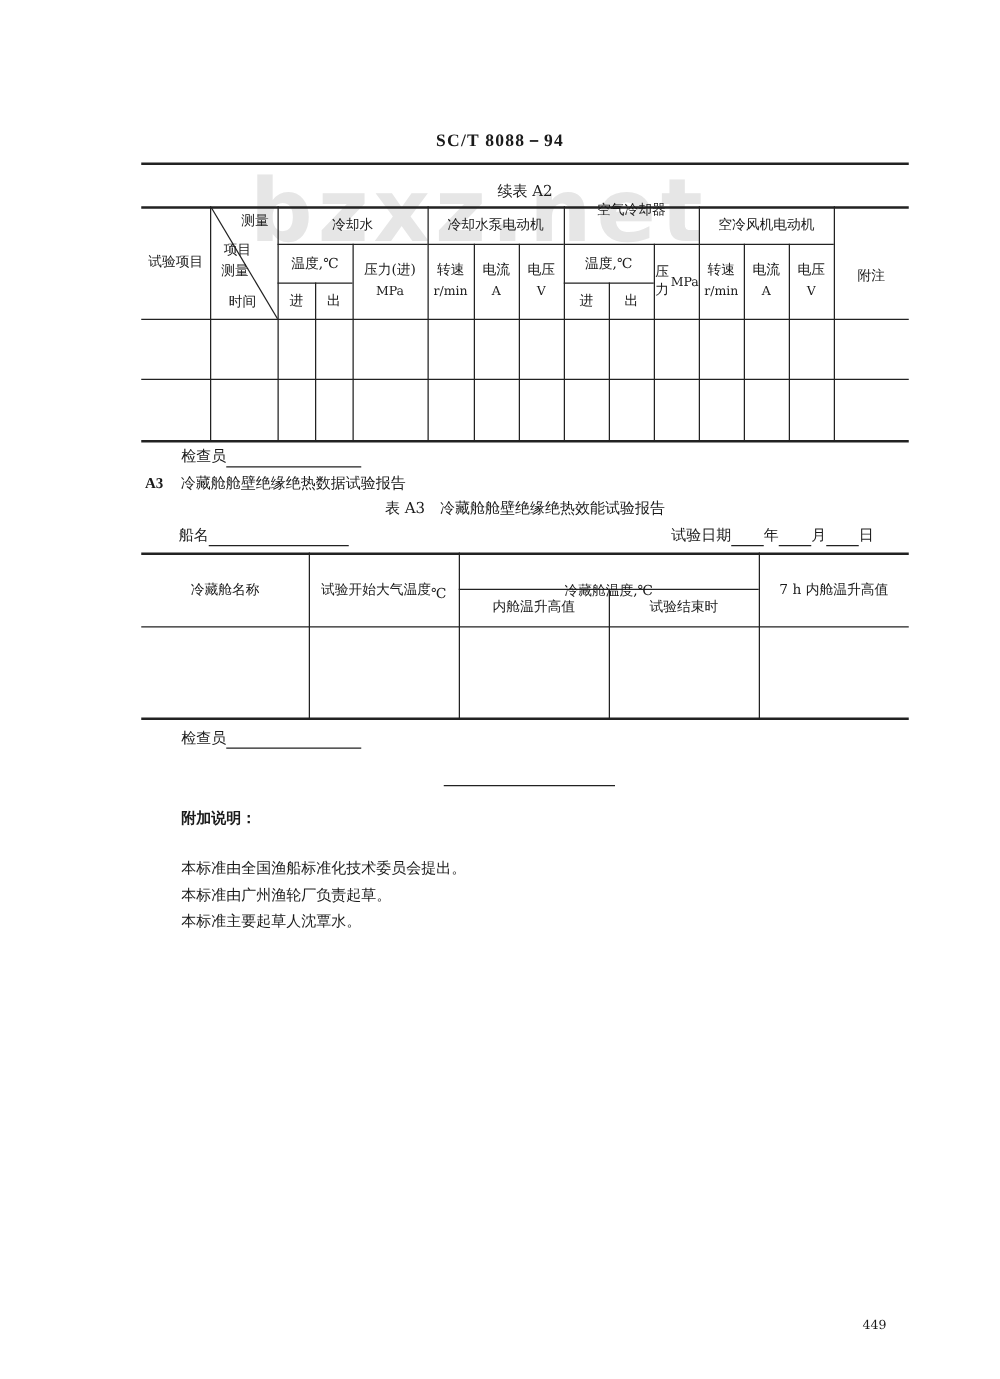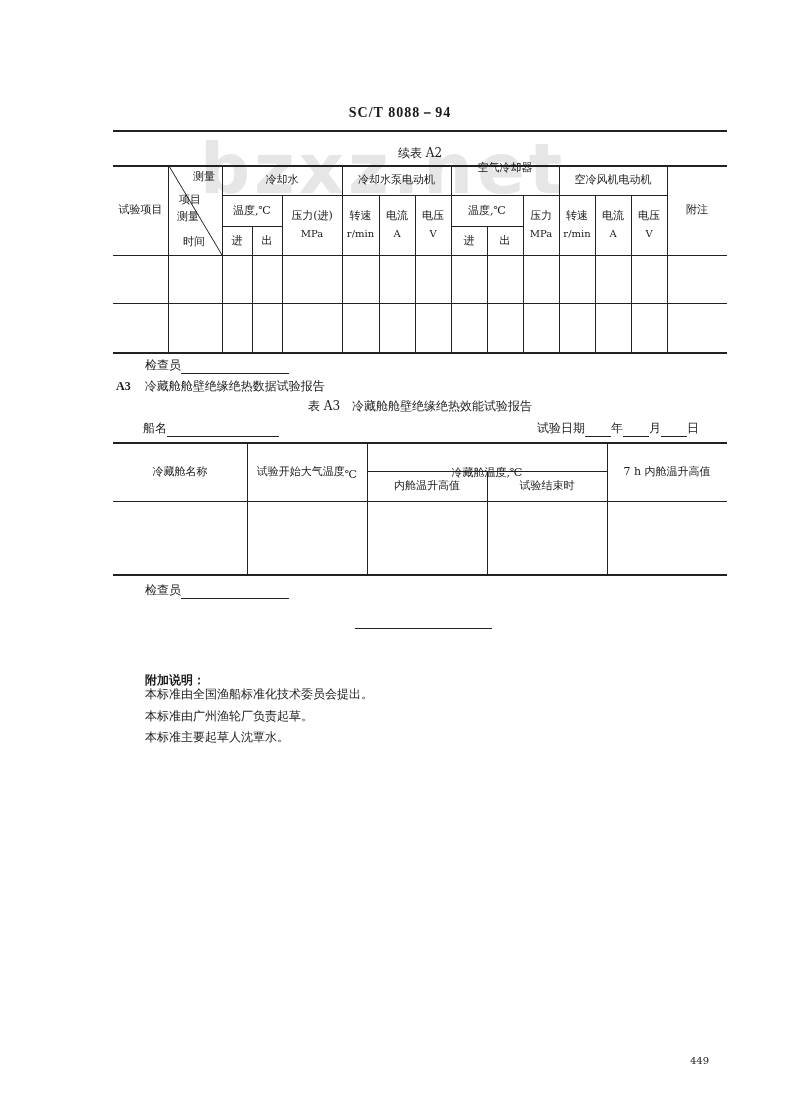--- a/index.html
+++ b/index.html
@@ -63,21 +63,21 @@
   <div class="cell" style="left:113px;top:165px;width:55px;height:90px;">试验项目</div>
   <div class="cell" style="left:186px;top:168px;width:36px;height:18px;">测量</div>
   <div class="cell" style="left:174px;top:191px;width:32px;height:18px;">项目</div>
   <div class="cell" style="left:170px;top:208px;width:36px;height:18px;">测量</div>
   <div class="cell" style="left:176px;top:233px;width:36px;height:18px;">时间</div>
 
   <div class="cell" style="left:222px;top:165px;width:120px;height:30px;">冷却水</div>
   <div class="cell" style="left:342px;top:165px;width:109px;height:30px;">冷却水泵电动机</div>
   <div class="cell" style="left:451px;top:153px;width:108px;height:30px;">空气冷却器</div>
   <div class="cell" style="left:559px;top:165px;width:108px;height:30px;">空冷风机电动机</div>
-  <div class="cell" style="left:667px;top:165px;width:60px;height:90px;text-align:center;">附注</div>
+  <div class="cell" style="left:667px;top:176px;width:60px;height:90px;text-align:center;">附注</div>
 
   <div class="cell" style="left:222px;top:195px;width:60px;height:31px;">温度,℃</div>
   <div class="cell" style="left:222px;top:226px;width:30px;height:29px;">进</div>
   <div class="cell" style="left:252px;top:226px;width:30px;height:29px;">出</div>
   <div class="cell" style="left:282px;top:195px;width:60px;height:60px;flex-direction:column;">
     <span>压力(进)</span>
     <span style="margin-top:4px;font-size:10px;">MPa</span>
   </div>
 
   <div class="cell" style="left:342px;top:195px;width:37px;height:60px;flex-direction:column;">
@@ -89,21 +89,21 @@
     <span style="margin-top:4px;font-size:10px;">A</span>
   </div>
   <div class="cell" style="left:415px;top:195px;width:36px;height:60px;flex-direction:column;">
     <span>电压</span>
     <span style="margin-top:4px;font-size:10px;">V</span>
   </div>
 
   <div class="cell" style="left:451px;top:195px;width:72px;height:31px;">温度,℃</div>
   <div class="cell" style="left:451px;top:226px;width:36px;height:29px;">进</div>
   <div class="cell" style="left:487px;top:226px;width:36px;height:29px;">出</div>
-  <div class="cell" style="left:523px;top:195px;width:36px;height:60px;flex-direction:column;">
+  <div class="cell" style="left:523px;top:195px;width:36px;height:60px;flex-direction:row;">
     <span>压力</span>
     <span style="margin-top:4px;font-size:10px;">MPa</span>
   </div>
 
   <div class="cell" style="left:559px;top:195px;width:36px;height:60px;flex-direction:column;">
     <span>转速</span>
     <span style="margin-top:4px;font-size:10px;">r/min</span>
   </div>
   <div class="cell" style="left:595px;top:195px;width:36px;height:60px;flex-direction:column;">
     <span>电流</span>
@@ -158,18 +158,18 @@
 
   <div class="abs" style="left:113px;top:502px;width:614px;height:72px;"></div>
 </div>
 
 <div class="txt" style="left:145px;top:582px;">
   <span>检查员</span><span class="blank" style="width:108px;"></span>
 </div>
 
 <div class="abs" style="left:355px;top:628px;width:137px;height:1px;background:#222;"></div>
 
-<div class="txt note bold" style="left:145px;top:672px;font-family:Liberation Sans, sans-serif;">附加说明：</div>
+<div class="txt note bold" style="left:145px;top:646px;font-family:Liberation Sans, sans-serif;">附加说明：</div>
 <div class="txt note" style="left:145px;top:686px;">本标准由全国渔船标准化技术委员会提出。</div>
 <div class="txt note" style="left:145px;top:708px;">本标准由广州渔轮厂负责起草。</div>
 <div class="txt note" style="left:145px;top:729px;">本标准主要起草人沈覃水。</div>
 
 <div class="txt pageno" style="left:690px;top:1055px;">449</div>
 
 </body></html>

